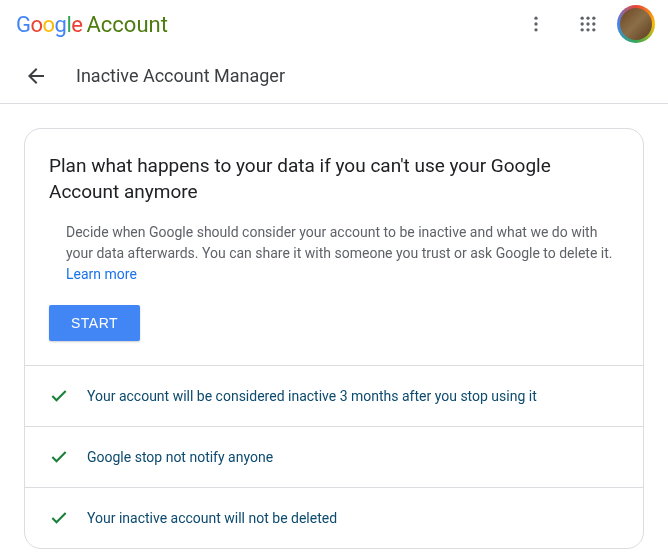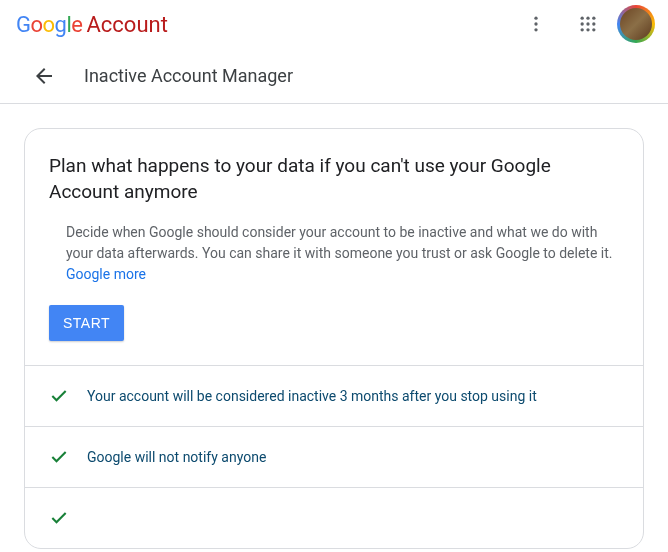--- a/index.html
+++ b/index.html
@@ -29,21 +29,21 @@
       font-size: 22px;
       font-weight: 400;
       letter-spacing: -0.5px;
     }
     .google-logo .g-blue { color: #4285F4; }
     .google-logo .g-red { color: #EA4335; }
     .google-logo .g-yellow { color: #FBBC05; }
     .google-logo .g-green { color: #34A853; }
     .account-text {
       font-size: 22px;
-      color: #b91c1c;
+      color: #4d7c0f;
       font-weight: 400;
     }
     .header-right {
       display: flex;
       align-items: center;
       gap: 12px;
     }
     .icon-btn {
       width: 40px;
       height: 40px;
@@ -68,21 +68,21 @@
       content: '';
       position: absolute;
       inset: -3px;
       border-radius: 50%;
       background: conic-gradient(#EA4335, #FBBC05, #34A853, #4285F4, #EA4335);
       z-index: -1;
     }
     .sub-header {
       display: flex;
       align-items: center;
-      padding: 8px 24px;
+      padding: 8px 16px;
       gap: 20px;
       height: 56px;
       border-bottom: 1px solid #dadce0;
     }
     .back-btn {
       width: 40px;
       height: 40px;
       border: none;
       background: transparent;
       border-radius: 50%;
@@ -125,21 +125,21 @@
       color: #1a73e8;
       text-decoration: none;
       font-size: 14px;
       cursor: pointer;
     }
     .start-btn {
       margin-top: 20px;
       background: #4285F4;
       color: #fff;
       border: none;
-      padding: 10px 14px;
+      padding: 10px 22px;
       font-size: 14px;
       font-weight: 500;
       letter-spacing: 0.5px;
       cursor: pointer;
       border-radius: 2px;
       box-shadow: 0 1px 2px rgba(0,0,0,0.2);
     }
     .status-row {
       display: flex;
       align-items: center;
@@ -200,38 +200,39 @@
   <div class="sub-title">Inactive Account Manager</div>
 </div>
 
 <div class="content">
   <div class="card">
     <div class="card-main">
       <h2 class="card-title">Plan what happens to your data if you can't use your Google Account anymore</h2>
       <p class="card-desc">
         <span>Decide when Google should consider your account to be inactive and what we do with your data afterwards. You can share it with someone you trust or ask Google to delete it.</span>
         <br>
-        <a class="learn-more">Google more</a>
+        <a class="learn-more">Learn more</a>
       </p>
       <button class="start-btn">START</button>
     </div>
 
     <div class="status-row">
       <svg class="check-icon" width="20" height="20" viewBox="0 0 24 24" fill="none" stroke="currentColor" stroke-width="2.5">
         <polyline points="4,12 9,17 20,6"></polyline>
       </svg>
       <span class="status-text">Your account will be considered inactive 3 months after you stop using it</span>
     </div>
 
     <div class="status-row">
       <svg class="check-icon" width="20" height="20" viewBox="0 0 24 24" fill="none" stroke="currentColor" stroke-width="2.5">
         <polyline points="4,12 9,17 20,6"></polyline>
       </svg>
-      <span class="status-text">Google will not notify anyone</span>
+      <span class="status-text">Google stop not notify anyone</span>
     </div>
 
     <div class="status-row">
       <svg class="check-icon" width="20" height="20" viewBox="0 0 24 24" fill="none" stroke="currentColor" stroke-width="2.5">
         <polyline points="4,12 9,17 20,6"></polyline>
       </svg>
+      <span class="status-text">Your inactive account will not be deleted</span>
     </div>
   </div>
 </div>
 
 </body></html>

